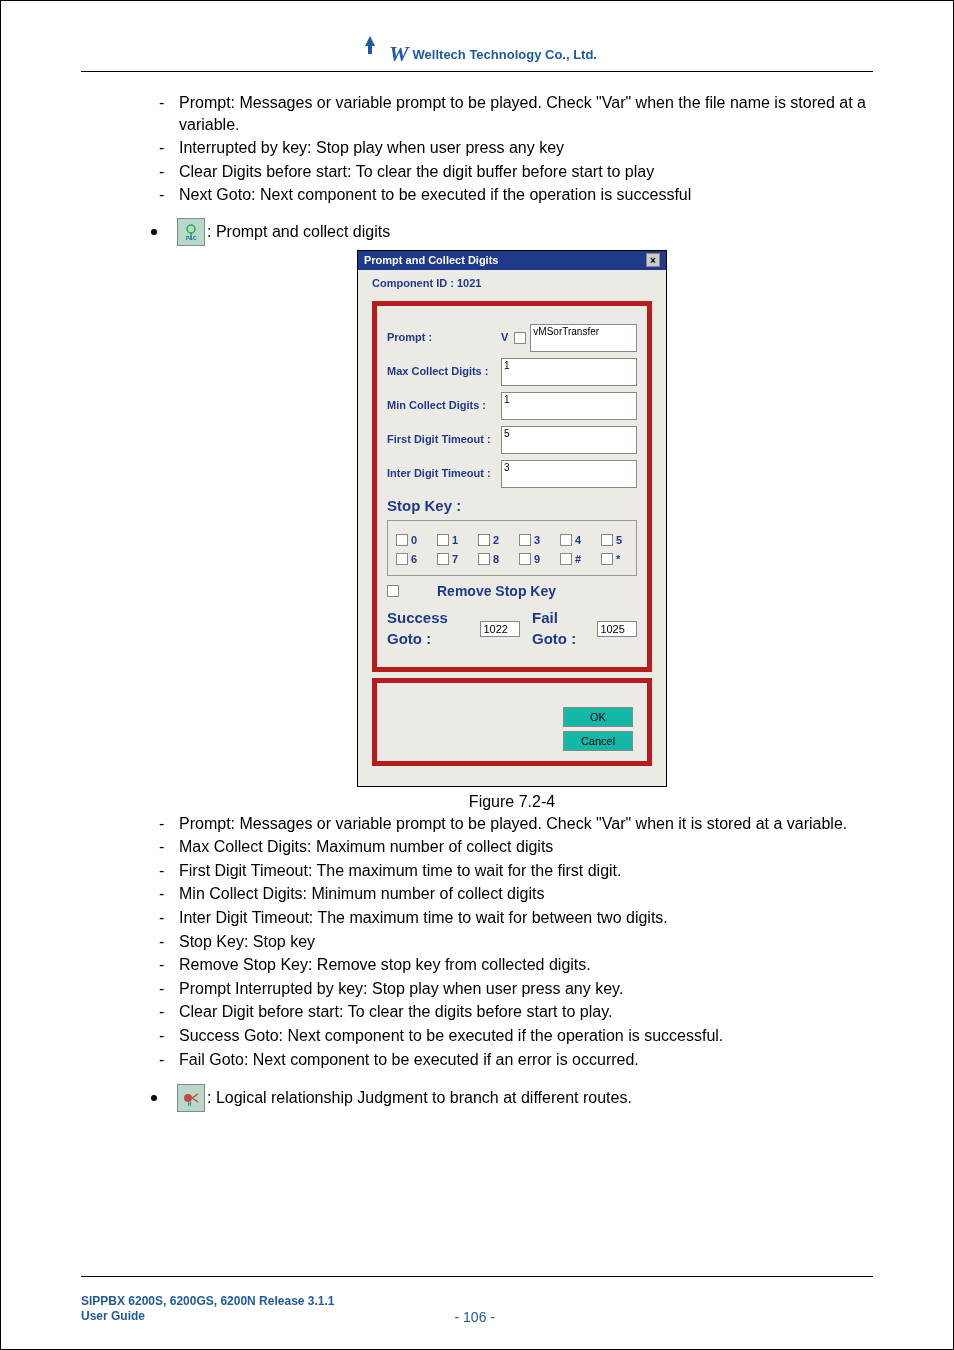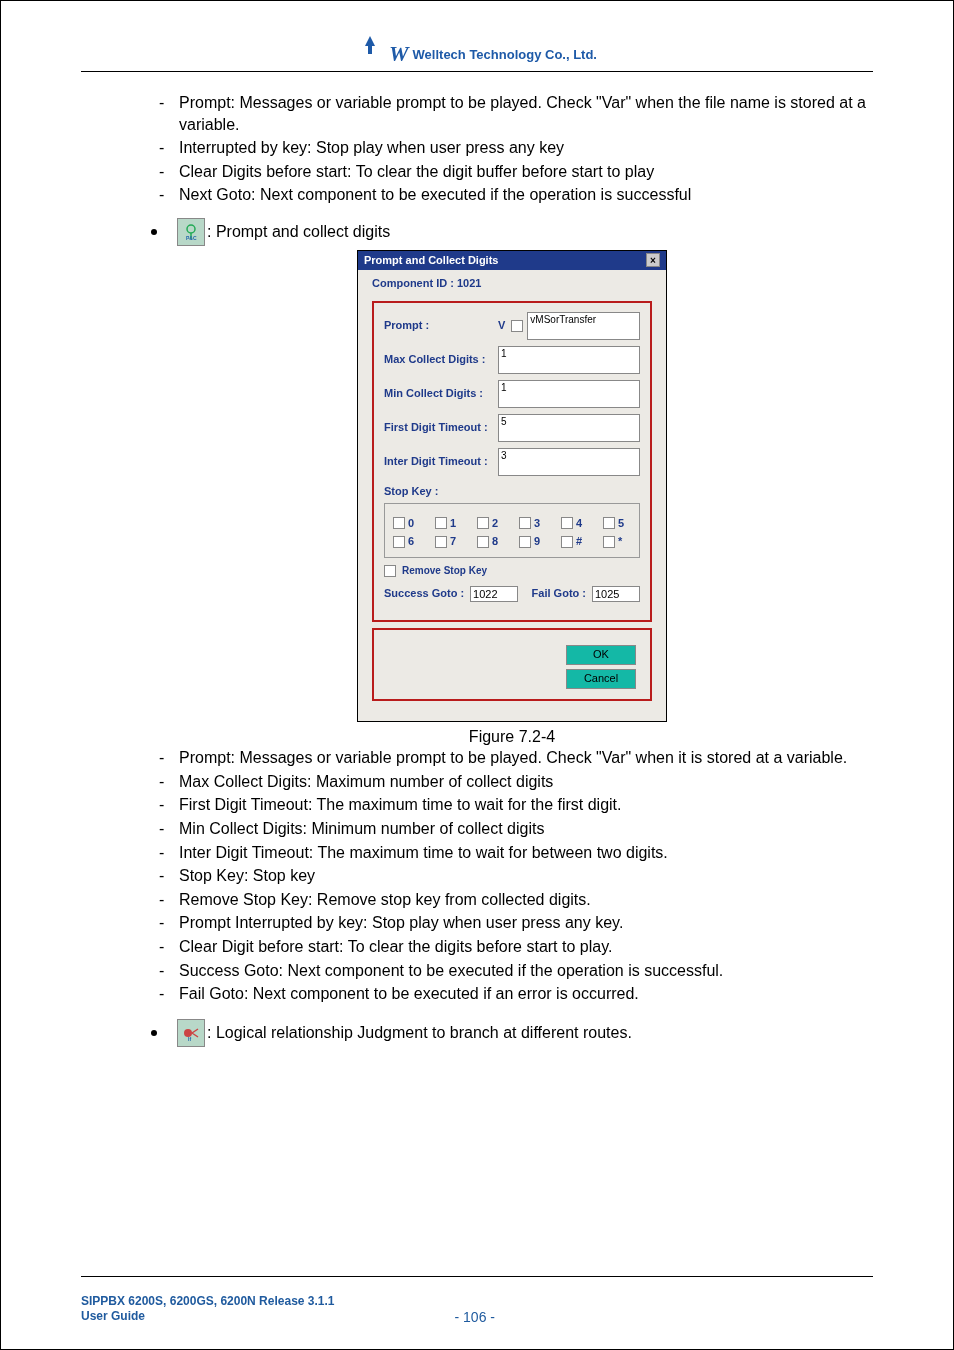--- a/index.html
+++ b/index.html
@@ -93,37 +93,37 @@
   .dialog-x {
     background: #ccc; color: #000;
     width: 14px; height: 14px;
     display: inline-flex; align-items: center; justify-content: center;
     font-size: 10px; font-weight: bold;
     border: 1px solid #888;
   }
   .dialog-body { padding: 6px 14px 14px 14px; }
   .comp-id { color: #1f3a8a; font-weight: bold; margin-bottom: 10px; font-size: 11px; }
   .dlg-panel {
-    border: 2px solid #b91c1c;
-    padding: 9px 10px 10px 10px;
+    border: 5px solid #b91c1c;
+    padding: 18px 10px 10px 10px;
     margin-bottom: 6px;
   }
   .form-row { display: flex; align-items: center; margin-bottom: 6px; gap: 4px; }
   .form-label { color: #1f3a8a; font-weight: bold; font-size: 11px; width: 110px; flex-shrink: 0; }
-  .form-label-short { color: #1f3a8a; font-weight: bold; font-size: 11px; }
+  .form-label-short { color: #1f3a8a; font-weight: bold; font-size: 15px; }
   .form-input { background: #fff; border: 1px solid #888; height: 28px; padding: 0 2px; font-size: 10px; }
   .chk { width: 12px; height: 12px; border: 1px solid #888; background: #fff; display: inline-flex; align-items: center; justify-content: center; font-size: 9px; flex-shrink: 0; }
   .chk.checked::after { content: "✓"; color: #000; font-weight: bold; }
   .v-label { color: #1f3a8a; font-weight: bold; font-size: 11px; margin-right: 2px; }
   .stop-keys-panel { border: 1px solid #999; padding: 8px; margin-bottom: 6px; }
   .key-grid { display: grid; grid-template-columns: repeat(6, auto); gap: 4px 14px; margin-top: 4px; }
   .key-cell { display: flex; align-items: center; gap: 3px; }
   .key-label { color: #1f3a8a; font-weight: bold; font-size: 11px; }
   .opts-row { display: flex; align-items: center; gap: 6px; margin: 6px 0; }
-  .opts-label { color: #1f3a8a; font-weight: bold; font-size: 10px; }
+  .opts-label { color: #1f3a8a; font-weight: bold; font-size: 14px; margin-left: 32px; }
   .goto-row { display: flex; align-items: center; gap: 6px; margin: 8px 0; }
   .goto-input { background: #fff; border: 1px solid #888; width: 48px; height: 16px; font-size: 11px; padding: 0 2px; }
   .btn-row { display: flex; flex-direction: column; align-items: flex-end; gap: 4px; margin-top: 6px; padding-right: 4px; }
   .btn { background: #14b8a6; border: 1px solid #888; width: 70px; height: 20px; font-size: 11px; display: inline-flex; align-items: center; justify-content: center; }
   .fig-caption { text-align: center; font-size: 16px; margin-top: 4px; }
   .footer {
     position: absolute;
     bottom: 24px; left: 80px; right: 80px;
     border-top: 1px solid #000;
     padding-top: 16px;

